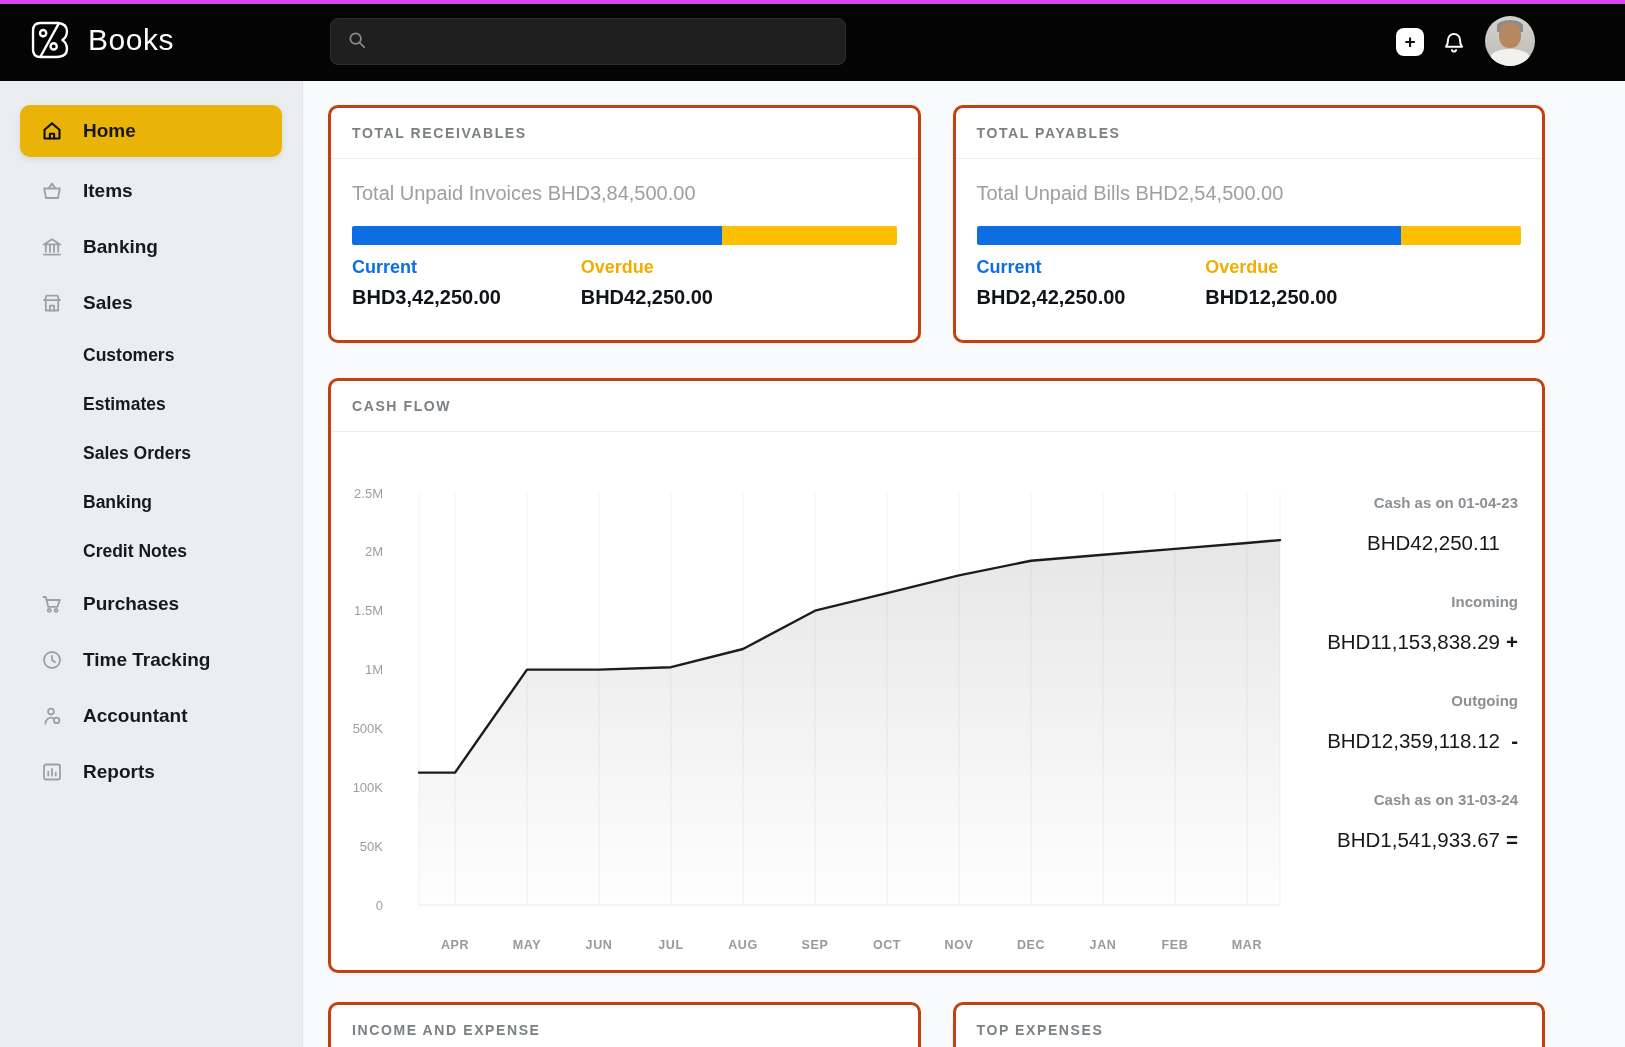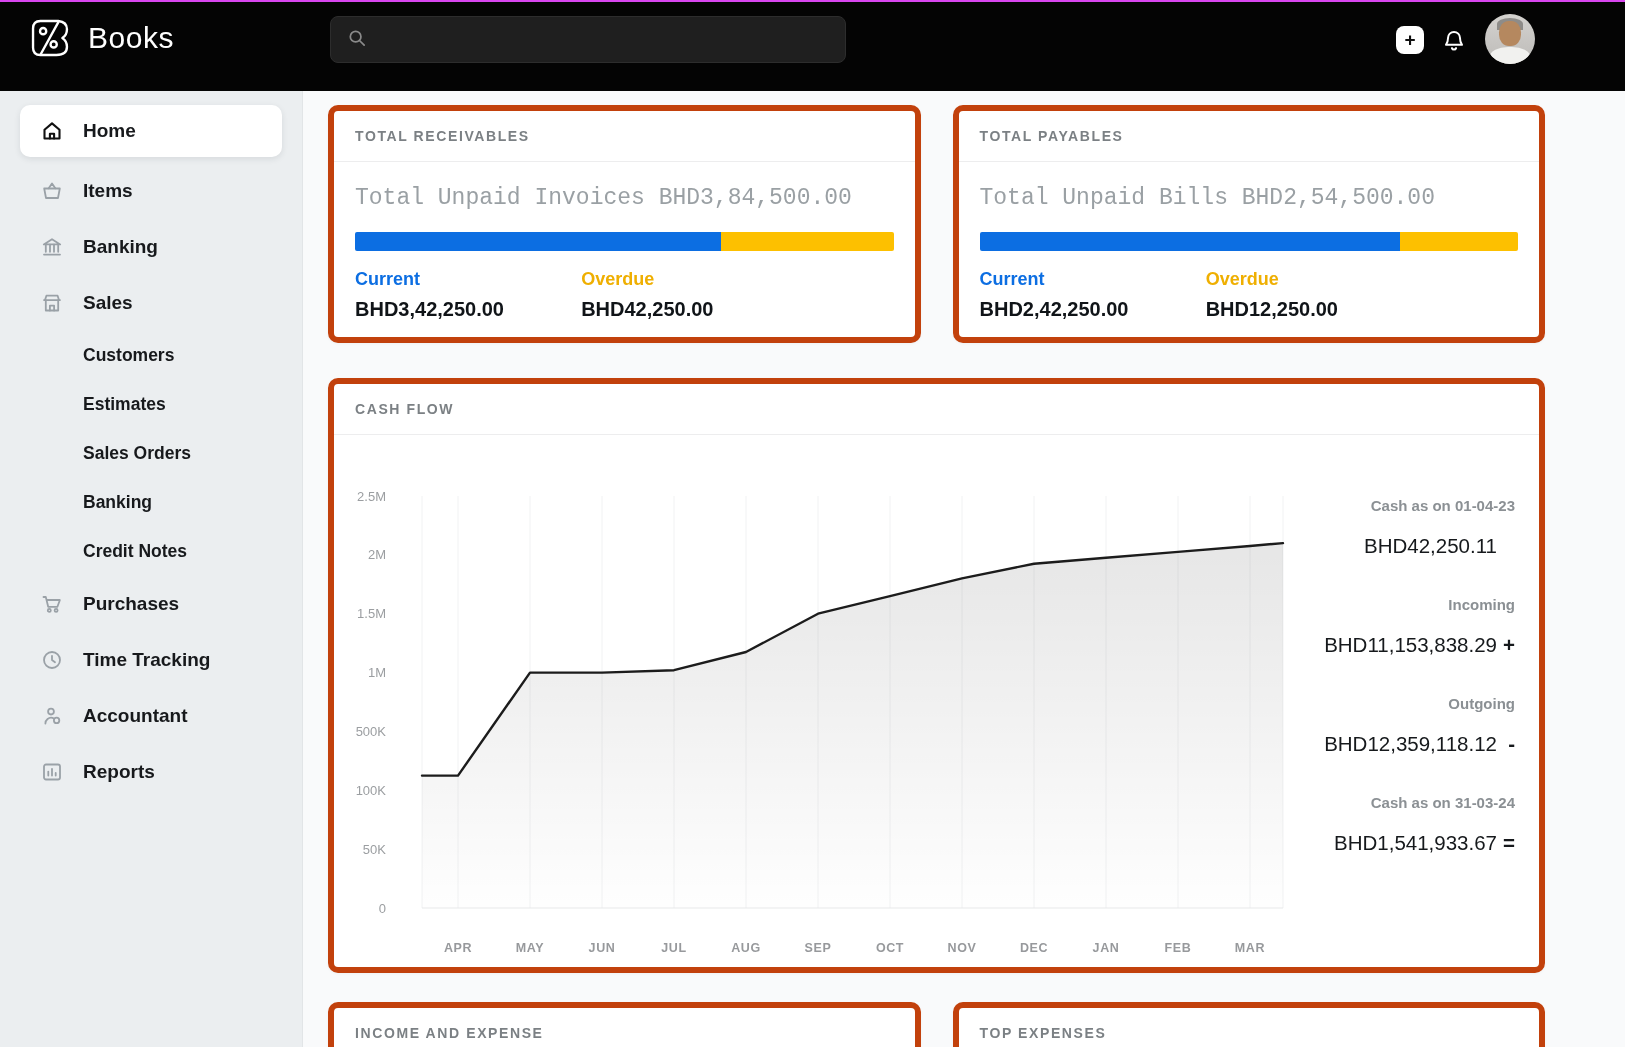--- a/index.html
+++ b/index.html
@@ -1,21 +1,21 @@
 <!DOCTYPE html>
 <html><head>
 <meta charset="utf-8">
 <style>
   * { margin:0; padding:0; box-sizing:border-box; }
   html,body { width:1625px; height:1047px; overflow:hidden; }
   body { font-family:"Liberation Sans", sans-serif; background:#f9fafb; position:relative; }
 
   
-  .topbar { position:absolute; top:0; left:0; width:1625px; height:91px; background:#040404;
-            border-top:2px solid #d946ef; z-index:5; }
+  .topbar { position:absolute; top:0; left:0; width:1625px; height:81px; background:#040404;
+            border-top:4px solid #d946ef; z-index:5; }
   .logo { position:absolute; left:28px; top:14px; display:flex; align-items:center; gap:16px; }
   .logo svg { display:block; }
   .logo-text { color:#ffffff; font-size:30px; font-weight:400; letter-spacing:.5px; }
   .searchbox { position:absolute; left:330px; top:14px; width:516px; height:47px; background:#1f1f1f;
                border:1px solid #2d2d2d; border-radius:8px; display:flex; align-items:center;
                padding:0 15px; gap:12px; }
   .searchbox input { flex:1; background:transparent; border:none; outline:none; color:#dddddd;
                      font-size:17px; font-family:inherit; }
   .searchbox input::placeholder { color:#7f7f7f; }
   .plus-btn { position:absolute; left:1396px; top:24px; width:28px; height:28px; background:#ffffff;
@@ -31,42 +31,42 @@
   .av-body { position:absolute; left:5px; top:33px; width:40px; height:20px; border-radius:45% 45% 0 0;
              background:#f1f1ef; }
 
   
   .sidebar { position:absolute; top:75px; left:0; width:303px; height:972px; background:#ebeef0;
              border-right:1px solid #e2e5e7; padding-top:30px; }
   .nav-item { height:56px; display:flex; align-items:center; padding-left:40px; gap:19px;
               font-size:19px; font-weight:700; color:#17191c; cursor:pointer; }
   .nav-item .ic { width:24px; height:24px; color:#9aa1a7; flex:0 0 24px; }
   .nav-item .ic svg { display:block; }
-  .nav-item.active { height:52px; margin:0 20px 6px 20px; padding-left:20px; background:#ffffff;
+  .nav-item.active { height:52px; margin:0 20px 6px 20px; padding-left:20px; background:#eab308;
                      border-radius:10px; box-shadow:0 2px 6px rgba(30,40,50,.10); }
   .nav-item.active .ic { color:#111; }
   .nav-sub { height:49px; display:flex; align-items:center; padding-left:83px; font-size:17.5px;
              font-weight:700; color:#17191c; cursor:pointer; }
 
   
   .main { position:absolute; left:303px; top:75px; width:1322px; height:972px; }
-  .card { background:#ffffff; border:6px solid #c2410c; border-radius:10px;
+  .card { background:#ffffff; border:3px solid #c2410c; border-radius:10px;
           box-shadow:0 1px 3px rgba(20,30,40,.04); overflow:hidden; }
   .card-header { height:51px; border-bottom:1px solid #ededee; display:flex; align-items:center;
                  padding:0 21px; }
   .card-title { font-size:14px; font-weight:700; color:#7b8084; letter-spacing:1.6px; }
 
   .row1 { position:absolute; left:25px; top:30px; width:1217px; height:238px; display:flex; gap:32px; }
   .row1 .card { flex:1; }
   .sum-body { padding:23px 21px 0 21px; }
-  .sum-sub { font-size:23px; color:#9aa0a4;font-family:Liberation Mono, monospace; }
+  .sum-sub { font-size:20px; color:#9aa0a4; }
   .pbar { margin-top:21px; height:19px; display:flex; border-radius:2px; overflow:hidden; }
   .pbar .seg-cur { height:100%; }
   .pbar .seg-over { height:100%; flex:1; }
-  .sum-cols { display:flex; margin-top:18px; }
+  .sum-cols { display:flex; margin-top:12px; }
   .sum-col1 { width:42%; }
   .sum-label { font-size:18px; font-weight:700; }
   .lbl-current { color:#0c6ee2; }
   .lbl-overdue { color:#efaf01; }
   .sum-amount { margin-top:8px; font-size:20px; font-weight:800; color:#101418; }
 
   .row2 { position:absolute; left:25px; top:303px; width:1217px; height:595px; }
   .chart-host { position:absolute; left:0; top:51px; width:1217px; height:544px; }
   .chart-host svg { position:absolute; left:0; top:-51px; }
   .stat { position:absolute; text-align:right; right:24px; }

